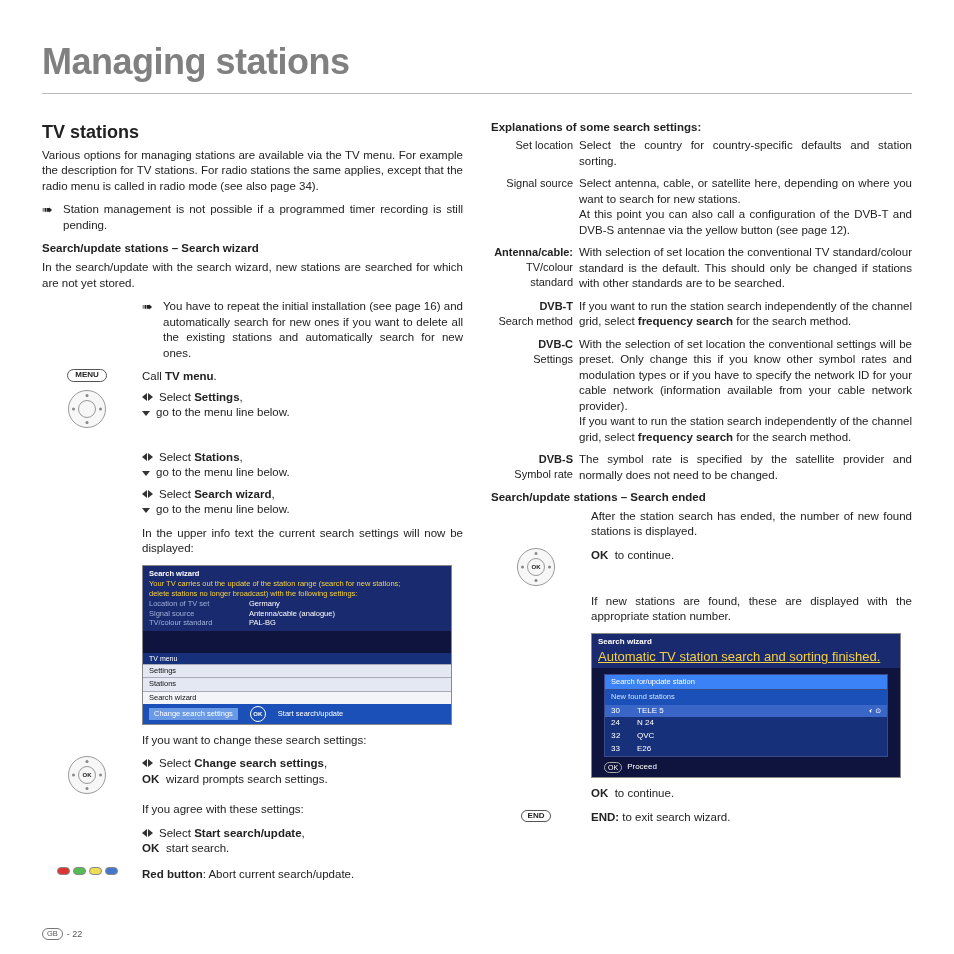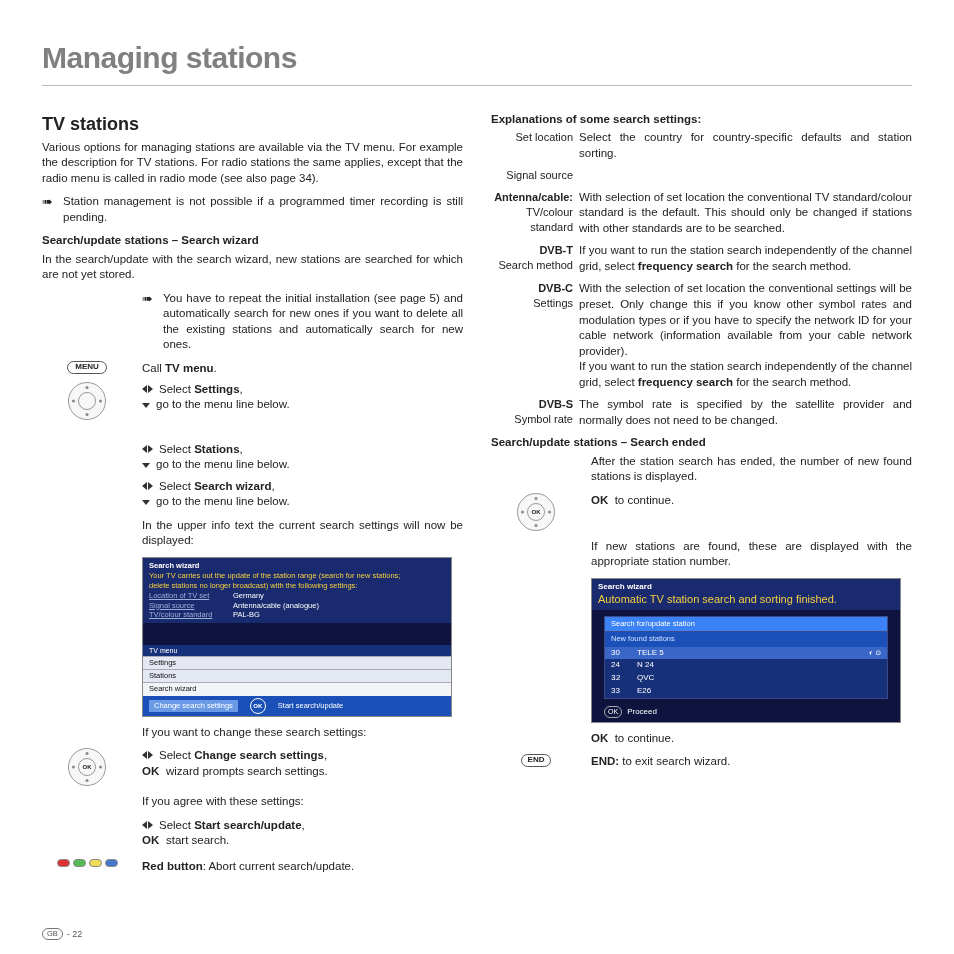--- a/index.html
+++ b/index.html
@@ -6,21 +6,21 @@
   body {
     font-family: "Helvetica Neue", Arial, sans-serif;
     font-size: 11.5px;
     color: #222;
     background: #fff;
     width: 954px;
     height: 954px;
     padding: 38px 42px 18px 42px;
     line-height: 1.35;
   }
-  h1 { font-size: 30px; font-weight: 700; color: #808080; letter-spacing: -0.5px; margin-bottom: 6px; }
+  h1 { font-size: 36px; font-weight: 700; color: #808080; letter-spacing: -0.5px; margin-bottom: 6px; }
   .rule { border: none; border-top: 1px solid #bbb; margin-bottom: 26px; }
   .cols { display: flex; gap: 28px; }
   .col { flex: 1; min-width: 0; }
   h2 { font-size: 18px; font-weight: 700; margin-bottom: 4px; }
   .para { margin-bottom: 8px; text-align: justify; }
   .bold { font-weight: 700; }
   .hang { display: flex; gap: 7px; margin-bottom: 8px; text-align: justify; }
   .hang .sym { flex: 0 0 14px; font-size: 13px; line-height: 1.2; }
   .indented { margin-left: 100px; }
   .indentsym { display:flex; gap:7px; margin-left:100px; text-align:justify; margin-bottom:8px;}
@@ -38,21 +38,21 @@
     margin:6px 0 8px 100px;
     width:310px;
     height:160px;
     position:relative;
     border:1px solid #888;
   }
   .tv-header { background:#1a2a6e; padding:3px 6px; font-size:7.5px; line-height:1.3; }
   .tv-header .title { font-weight:700; margin-bottom:1px; }
   .tv-header .yellow { color:#f5d040; }
   .tv-row { display:flex; }
-  .tv-lbl { width:84px; color:#9fb0d8;text-decoration:underline; }
+  .tv-lbl { width:100px; color:#9fb0d8; }
   .tv-val { color:#fff; }
   .tv-bottom { position:absolute; bottom:0; left:0; right:0; }
   .tv-menu { background:#cfd6e4; color:#111; font-size:7.5px; }
   .tv-menu-row { padding:1px 6px; border-top:1px solid #aab; background:#e3e8f2; }
   .tv-menu-head { background:#17307a; color:#fff; padding:1px 6px; font-size:7px;}
   .tv-action { background:#1a50b8; color:#fff; padding:2px 6px; display:flex; gap:10px; align-items:center; font-size:7.5px;}
   .tv-action .highlight { background:#6a9ae6; padding:1px 5px; }
   .colour-btns { display:flex; gap:3px; align-items:center; }
   .cb { width:13px; height:8px; border-radius:4px; border:1px solid #888; display:inline-block;}
   .cb.red{background:#d33;} .cb.green{background:#5b5;} .cb.yellow{background:#ed5;} .cb.blue{background:#47c;}
@@ -99,21 +99,21 @@
     <div class="hang">
       <span class="sym">➠</span>
       <span>Station management is not possible if a programmed timer recording is still pending.</span>
     </div>
 
     <div class="subhead">Search/update stations  – Search wizard</div>
     <p class="para">In the search/update with the search wizard, new stations are searched for which are not yet stored.</p>
 
     <div class="indentsym">
       <span class="sym">➠</span>
-      <span>You have to repeat the initial installation (see page 5) and automatically search for new ones if you want to delete all the existing stations and automatically search for new ones.</span>
+      <span>You have to repeat the initial installation (see page 16) and automatically search for new ones if you want to delete all the existing stations and automatically search for new ones.</span>
     </div>
 
     <div class="step-wrap">
       <div class="icon-col">
         <span class="menu-btn">MENU</span>
       </div>
       <div class="step">
         <span>Call </span><span class="bold">TV menu</span><span>.</span>
       </div>
     </div>
@@ -251,20 +251,21 @@
         <div class="def-table">
           <div class="def-term">
             <span style="display: block;">Set location</span>
           </div>
           <div class="def-desc">Select the country for country-specific defaults and station sorting.</div>
         </div>
         <div class="def-table">
           <div class="def-term">
             <span style="display: block;">Signal source</span>
           </div>
+          <div class="def-desc">Select antenna, cable, or satellite here, depending on where you want to search for new stations.<br>At this point you can also call a configuration of the DVB-T and DVB-S antennae via the yellow button (see page 12).</div>
         </div>
         <div class="def-table">
           <div class="def-term">
             <span class="b">Antenna/cable:</span>
             <span style="display: block;">TV/colour</span>
             <span style="display: block;">standard</span>
           </div>
           <div class="def-desc">With selection of set location the conventional TV standard/colour standard is the default. This should only be changed if stations with other standards are to be searched.</div>
         </div>
         <div class="def-table">
@@ -305,21 +306,21 @@
           </div>
       </div>
       <div class="step"><span class="bold">OK</span> &nbsp;<span>to continue.</span></div>
     </div>
 
     <p class="para indented">If new stations are found, these are displayed with the appropriate station number.</p>
 
     <div class="tv2">
       <div class="hdr">
         <div style="font-weight:700;">Search wizard</div>
-        <div style="color:#f5d040;font-size:11px;">Automatic TV station search and sorting finished.</div>
+        <div style="color:#f5d040;font-size:13px;text-decoration:underline;">Automatic TV station search and sorting finished.</div>
       </div>
       <div class="tbl">
         <div class="tbl-head">Search for/update station</div>
         <div class="tbl-sub">New found stations</div>
         <div id="station-rows">
             <div class="st-row hl">
               <span style="width: 18px;">30</span>
               <span>TELE 5</span>
               <span style="margin-left: auto; font-size: 7px;">◐ ⊙</span>
             </div>

